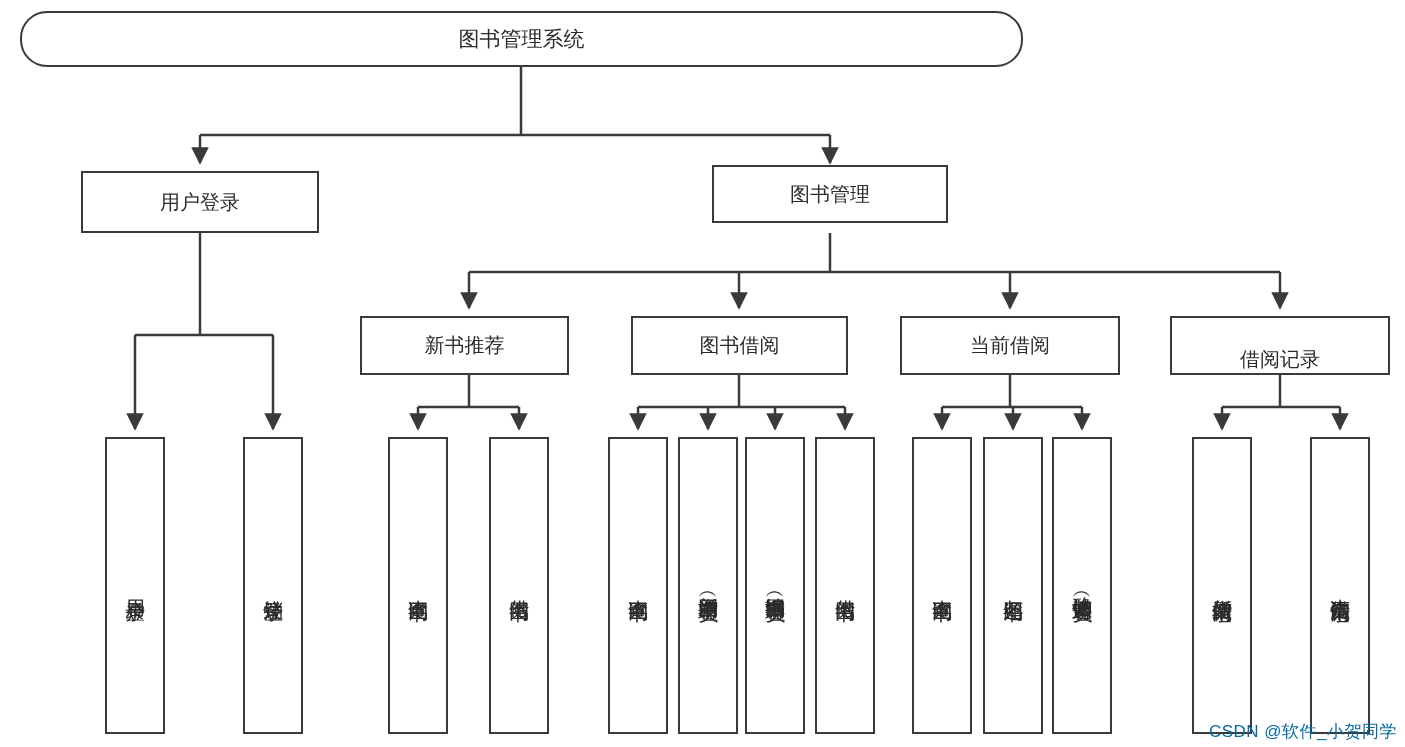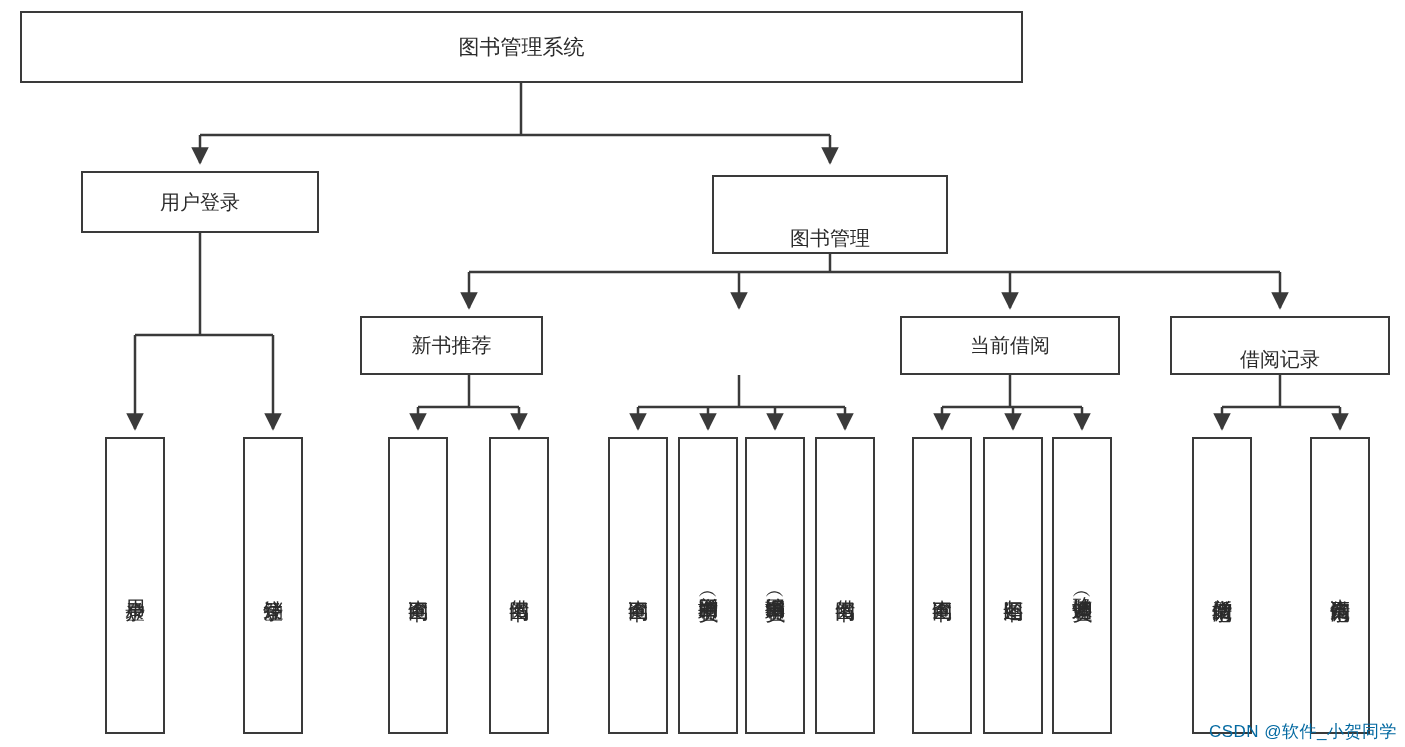--- a/index.html
+++ b/index.html
@@ -104,33 +104,36 @@
       <path d="M 1013 407 L 1013 429" marker-end="url(#arrow)"></path>
       <path d="M 1082 407 L 1082 429" marker-end="url(#arrow)"></path>
 
       <path d="M 1280 375 L 1280 407"></path>
       <path d="M 1222 407 L 1340 407"></path>
       <path d="M 1222 407 L 1222 429" marker-end="url(#arrow)"></path>
       <path d="M 1340 407 L 1340 429" marker-end="url(#arrow)"></path>
     </g>
   </svg>
 
-  <div class="node root" id="n-root" style="left: 20px; top: 11px; width: 1003px; height: 72px;">
+  <div class="node root" id="n-root" style="left: 20px; top: 11px; width: 1003px; height: 56px; border-radius: 27px;">
     <span>图书管理系统</span>
   </div>
 
   <div class="node level2" id="n-l2-0" style="left: 81px; top: 171px; width: 238px; height: 62px;">
     <span>用户登录</span>
   </div>
-  <div class="node level2" id="n-l2-1" style="left: 712px; top: 175px; width: 236px; height: 79px; align-items: flex-end;">
+  <div class="node level2" id="n-l2-1" style="left: 712px; top: 165px; width: 236px; height: 58px;">
     <span>图书管理</span>
   </div>
 
-  <div class="node level3" id="n-l3-0" style="left: 360px; top: 316px; width: 183px; height: 59px; justify-content: center;">
+  <div class="node level3" id="n-l3-0" style="left: 360px; top: 316px; width: 209px; height: 59px; justify-content: center;">
     <span>新书推荐</span>
+  </div>
+  <div class="node level3" id="n-l3-1" style="left: 631px; top: 316px; width: 217px; height: 59px;">
+    <span>图书借阅</span>
   </div>
   <div class="node level3" id="n-l3-2" style="left: 900px; top: 316px; width: 220px; height: 59px;">
     <span>当前借阅</span>
   </div>
   <div class="node level3" id="n-l3-3" style="left: 1170px; top: 316px; width: 220px; height: 59px; align-items: flex-end;">
     <span>借阅记录</span>
   </div>
 
   <div class="node leaf" id="n-lf-0" style="left: 105px; top: 437px; width: 60px; height: 297px;">
     <span class="vtext">用户登录</span>

